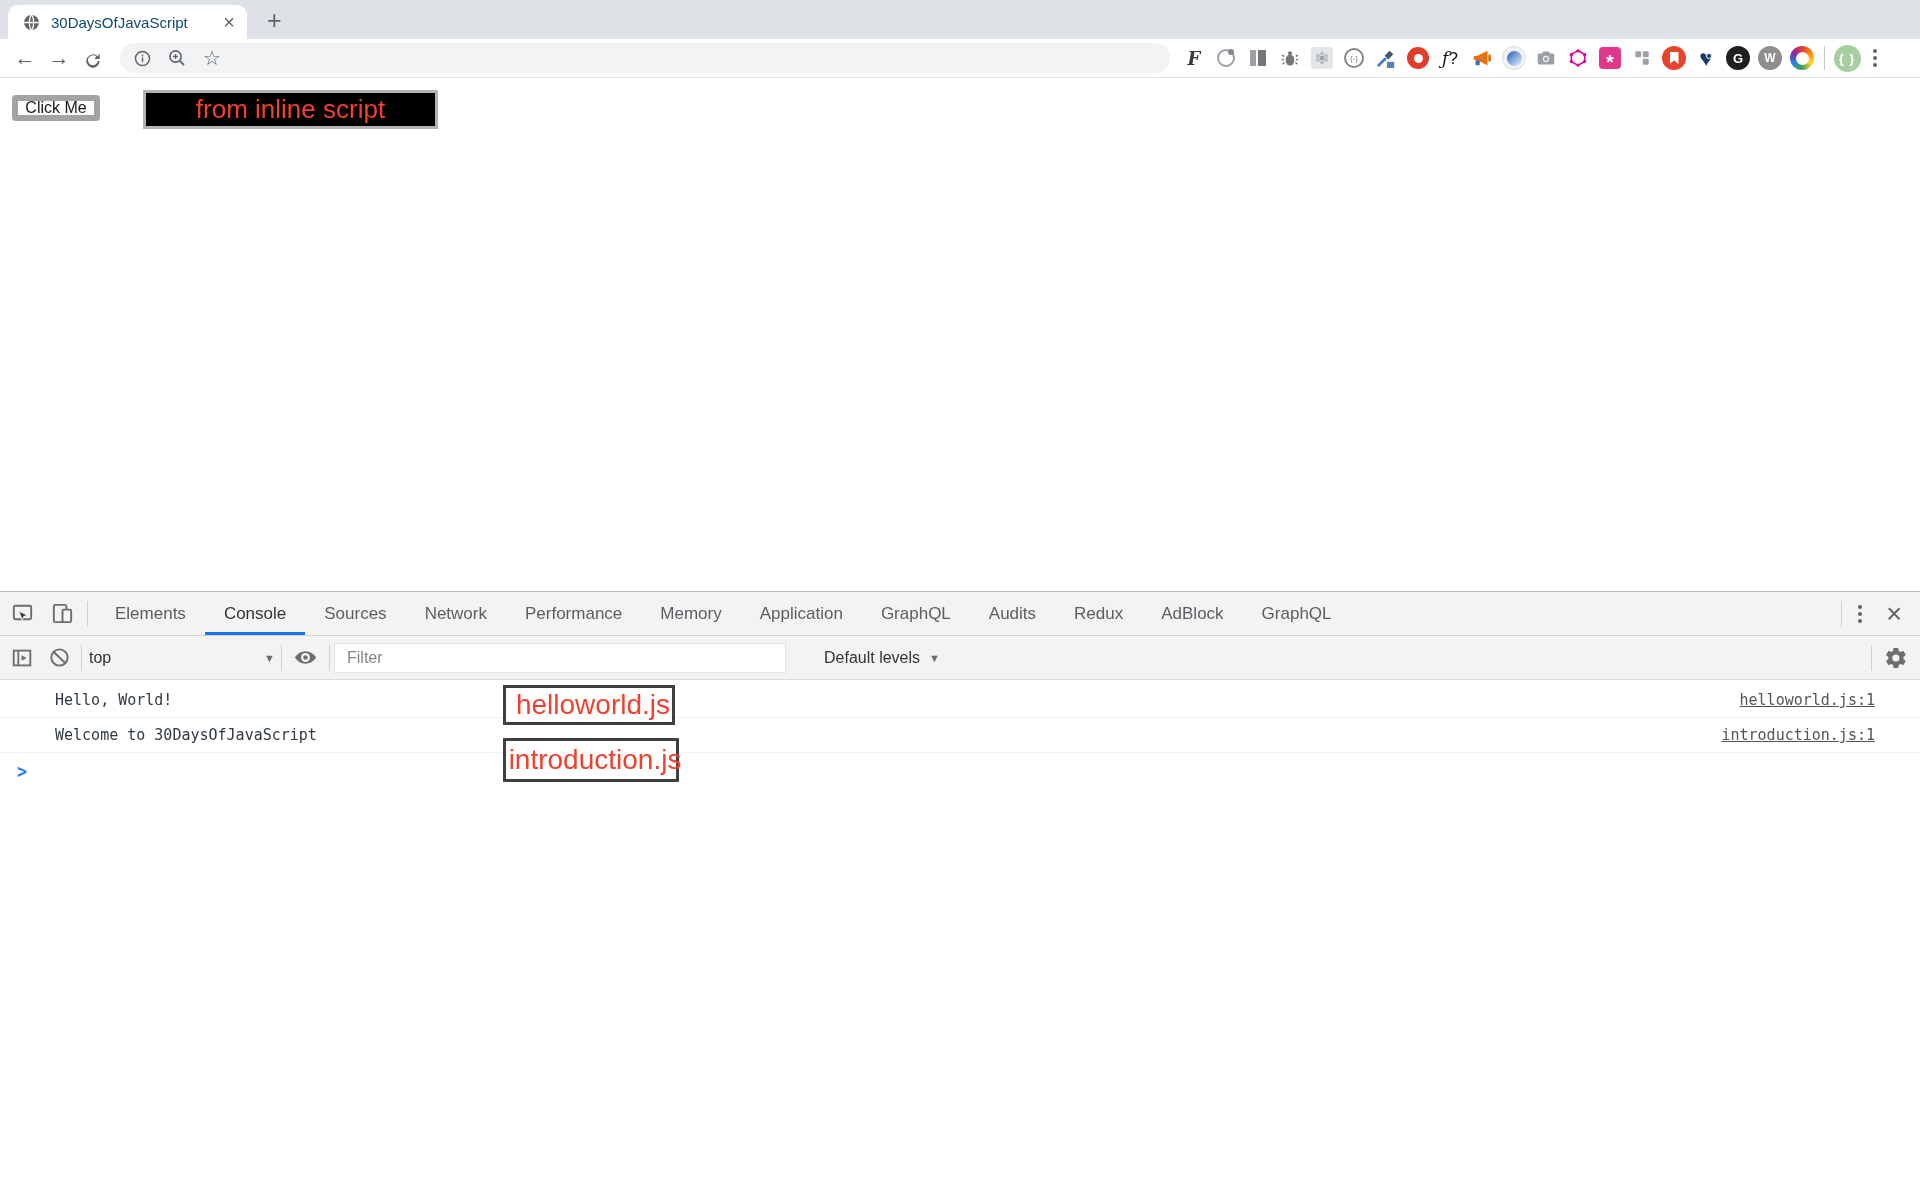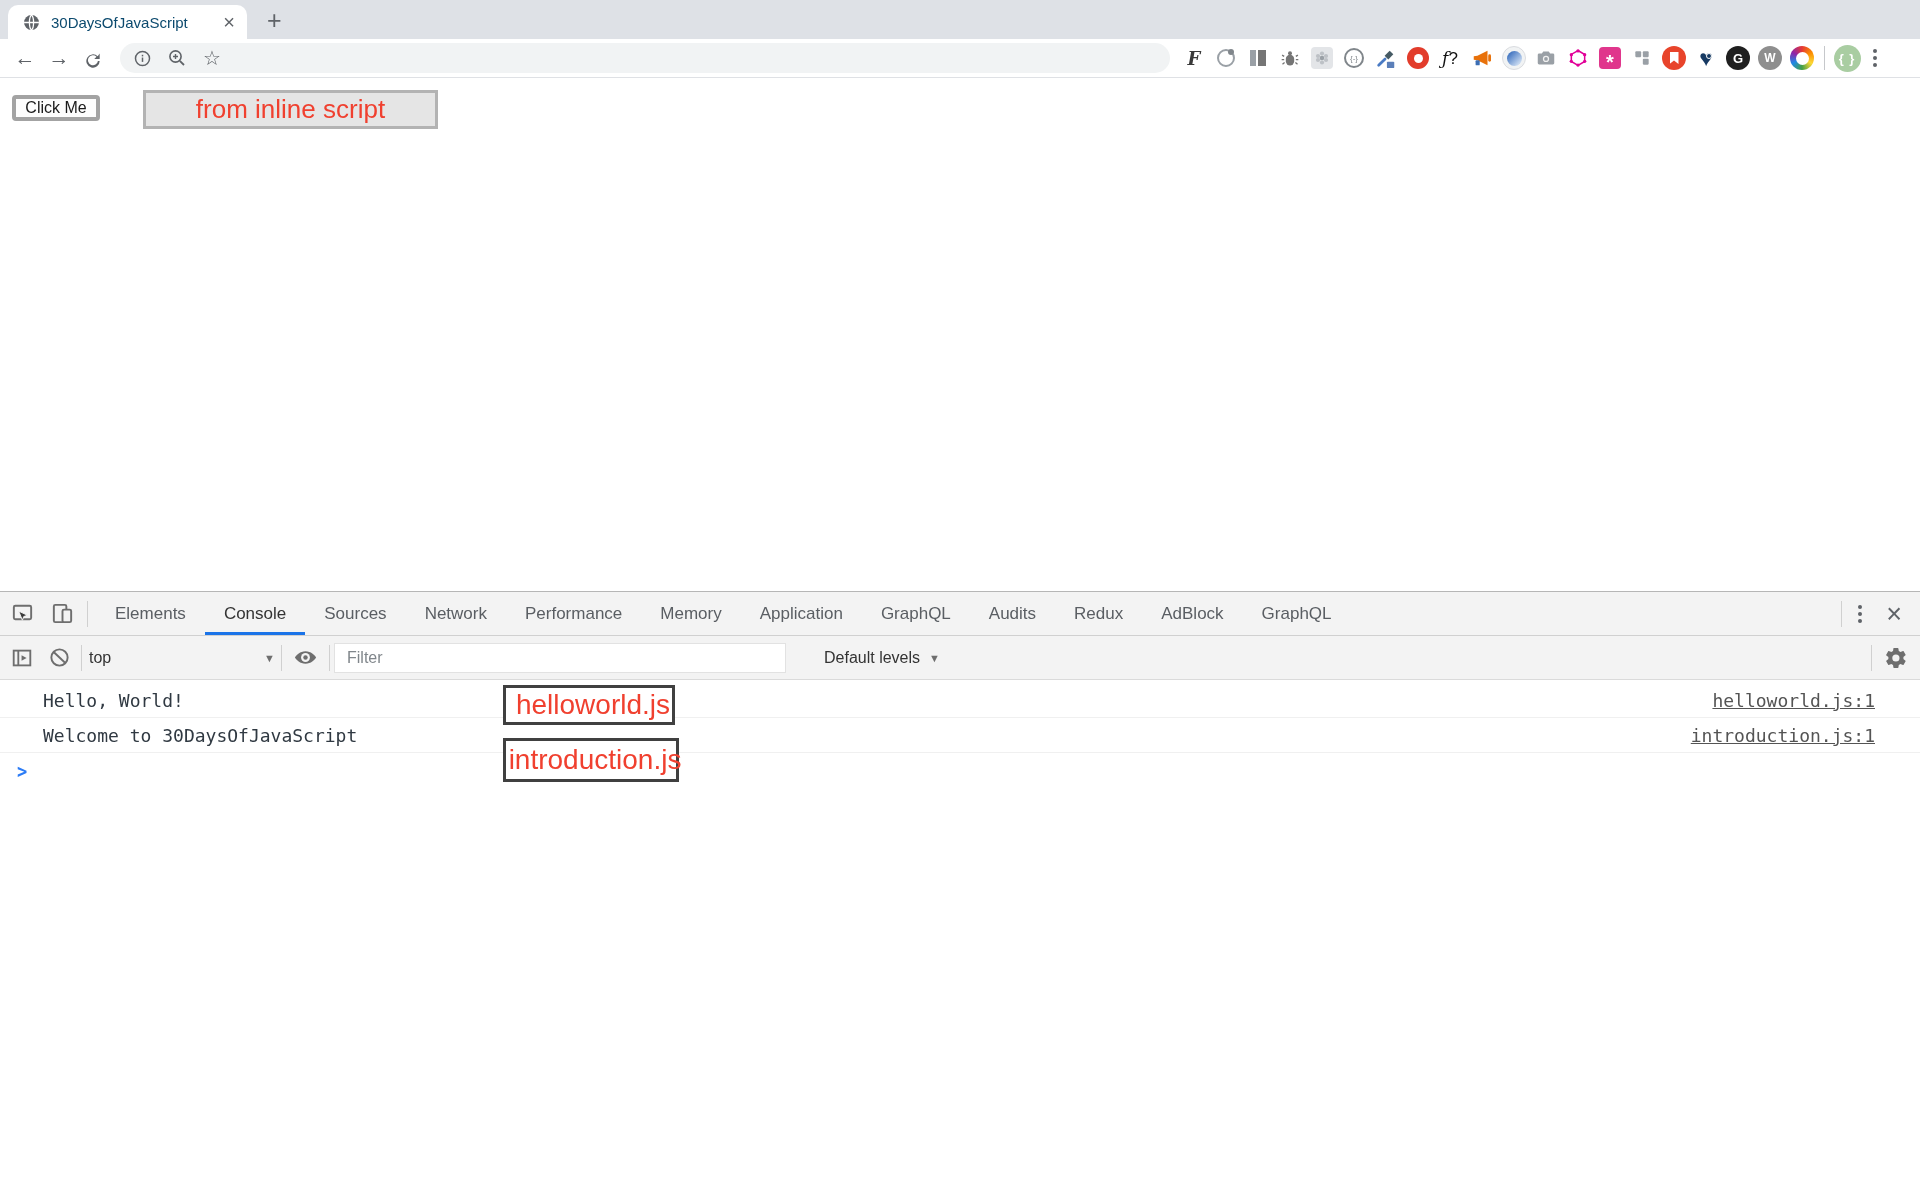--- a/index.html
+++ b/index.html
@@ -24,24 +24,24 @@
   .extensions { display:flex; align-items:center; margin-left:8px; }
   .ext { width:32px; height:36px; display:flex; align-items:center; justify-content:center; }
   .circ { border-radius:50%; display:flex; align-items:center; justify-content:center; }
   .sep-v { width:1px; height:24px; background:#C6C8CB; margin:0 6px; }
   .kebab { display:flex; flex-direction:column; gap:3px; align-items:center; padding:0 10px; }
   .kebab i { width:4px; height:4px; border-radius:50%; background:#5F6368; }
 
   
   .page { height:513px; position:relative; background:#fff; }
   .clickme { position:absolute; left:12px; top:17px; width:88px; height:26px; background:#FDFDFD;
-             border:4px solid #a3a3a3; border-radius:4px; font-size:16px; color:#1A1A1A;
+             border:6px solid #a3a3a3; border-radius:4px; font-size:16px; color:#1A1A1A;
              display:flex; align-items:center; justify-content:center; font-family:"Liberation Sans",sans-serif; }
   .inline-note { position:absolute; left:143px; top:12px; width:295px; height:39px; border:3px solid #B3B3B3;
-                 background:#e5e5e5; display:flex; align-items:center; justify-content:center;
+                 background:#000000; display:flex; align-items:center; justify-content:center;
                  color:#F0402F; font-size:26px; }
 
   
   .devtools { height:609px; border-top:1px solid #B6B6B6; background:#fff; }
   .dt-tabbar { height:44px; background:#F3F3F3; border-bottom:1px solid #D0D0D0; display:flex; align-items:center; }
   .dt-left { display:flex; align-items:center; padding:0 12px 0 10px; gap:15px; }
   .dt-sep { width:1px; height:26px; background:#D0D0D0; }
   .dt-tabs { display:flex; height:100%; margin-left:8px; }
   .dt-tab { padding:0 19px; font-size:17px; color:#5A5E63; display:flex; align-items:center; height:100%; position:relative; }
   .dt-tab.active { color:#333; }
@@ -53,21 +53,21 @@
   .frame-select { width:198px; display:flex; align-items:center; font-size:16px; color:#333; margin-left:1px; padding:0 6px; }
   .dd-arrow { margin-left:auto; font-size:11px; color:#6E6E6E; }
   .filter { width:452px; height:30px; background:#fff; border:1px solid #E2E2E2; font-size:16px; color:#333;
             padding:0 12px; margin-left:4px; outline:none; font-family:"Liberation Sans",sans-serif; }
   .filter::placeholder { color:#80868B; }
   .levels { display:flex; align-items:center; font-size:16px; color:#333; margin-left:38px; gap:9px; }
   .levels .dd-arrow { margin-left:0; }
 
   .console { position:relative; font-family:"DejaVu Sans Mono", monospace; padding-top:3px; }
   .crow { height:35px; border-bottom:1px solid #F0F0F0; display:flex; align-items:center;
-          padding:0 45px 0 43px; font-size:18px; color:#303942; }
+          padding:0 45px 0 55px; font-size:15px; color:#303942; }
   .src-link { margin-left:auto; color:#545454; text-decoration:underline; }
   .prompt-row { height:36px; display:flex; align-items:center; padding-left:17px; }
   .chevron { color:#2C7CF6; font-weight:bold; font-size:17px; transform:scaleY(1.15); }
   .note { position:absolute; background:#fff; border:3px solid #404040; color:#F0402F;
           display:flex; align-items:center; justify-content:center; font-size:28px;
           font-family:"Liberation Sans",sans-serif;padding-left:8px; }
   .note1 { left:503px; top:5px;  width:172px; height:40px; }
   .note2 { left:503px; top:58px; width:176px; height:44px;text-align:right; }
 
   svg { display:block; }

